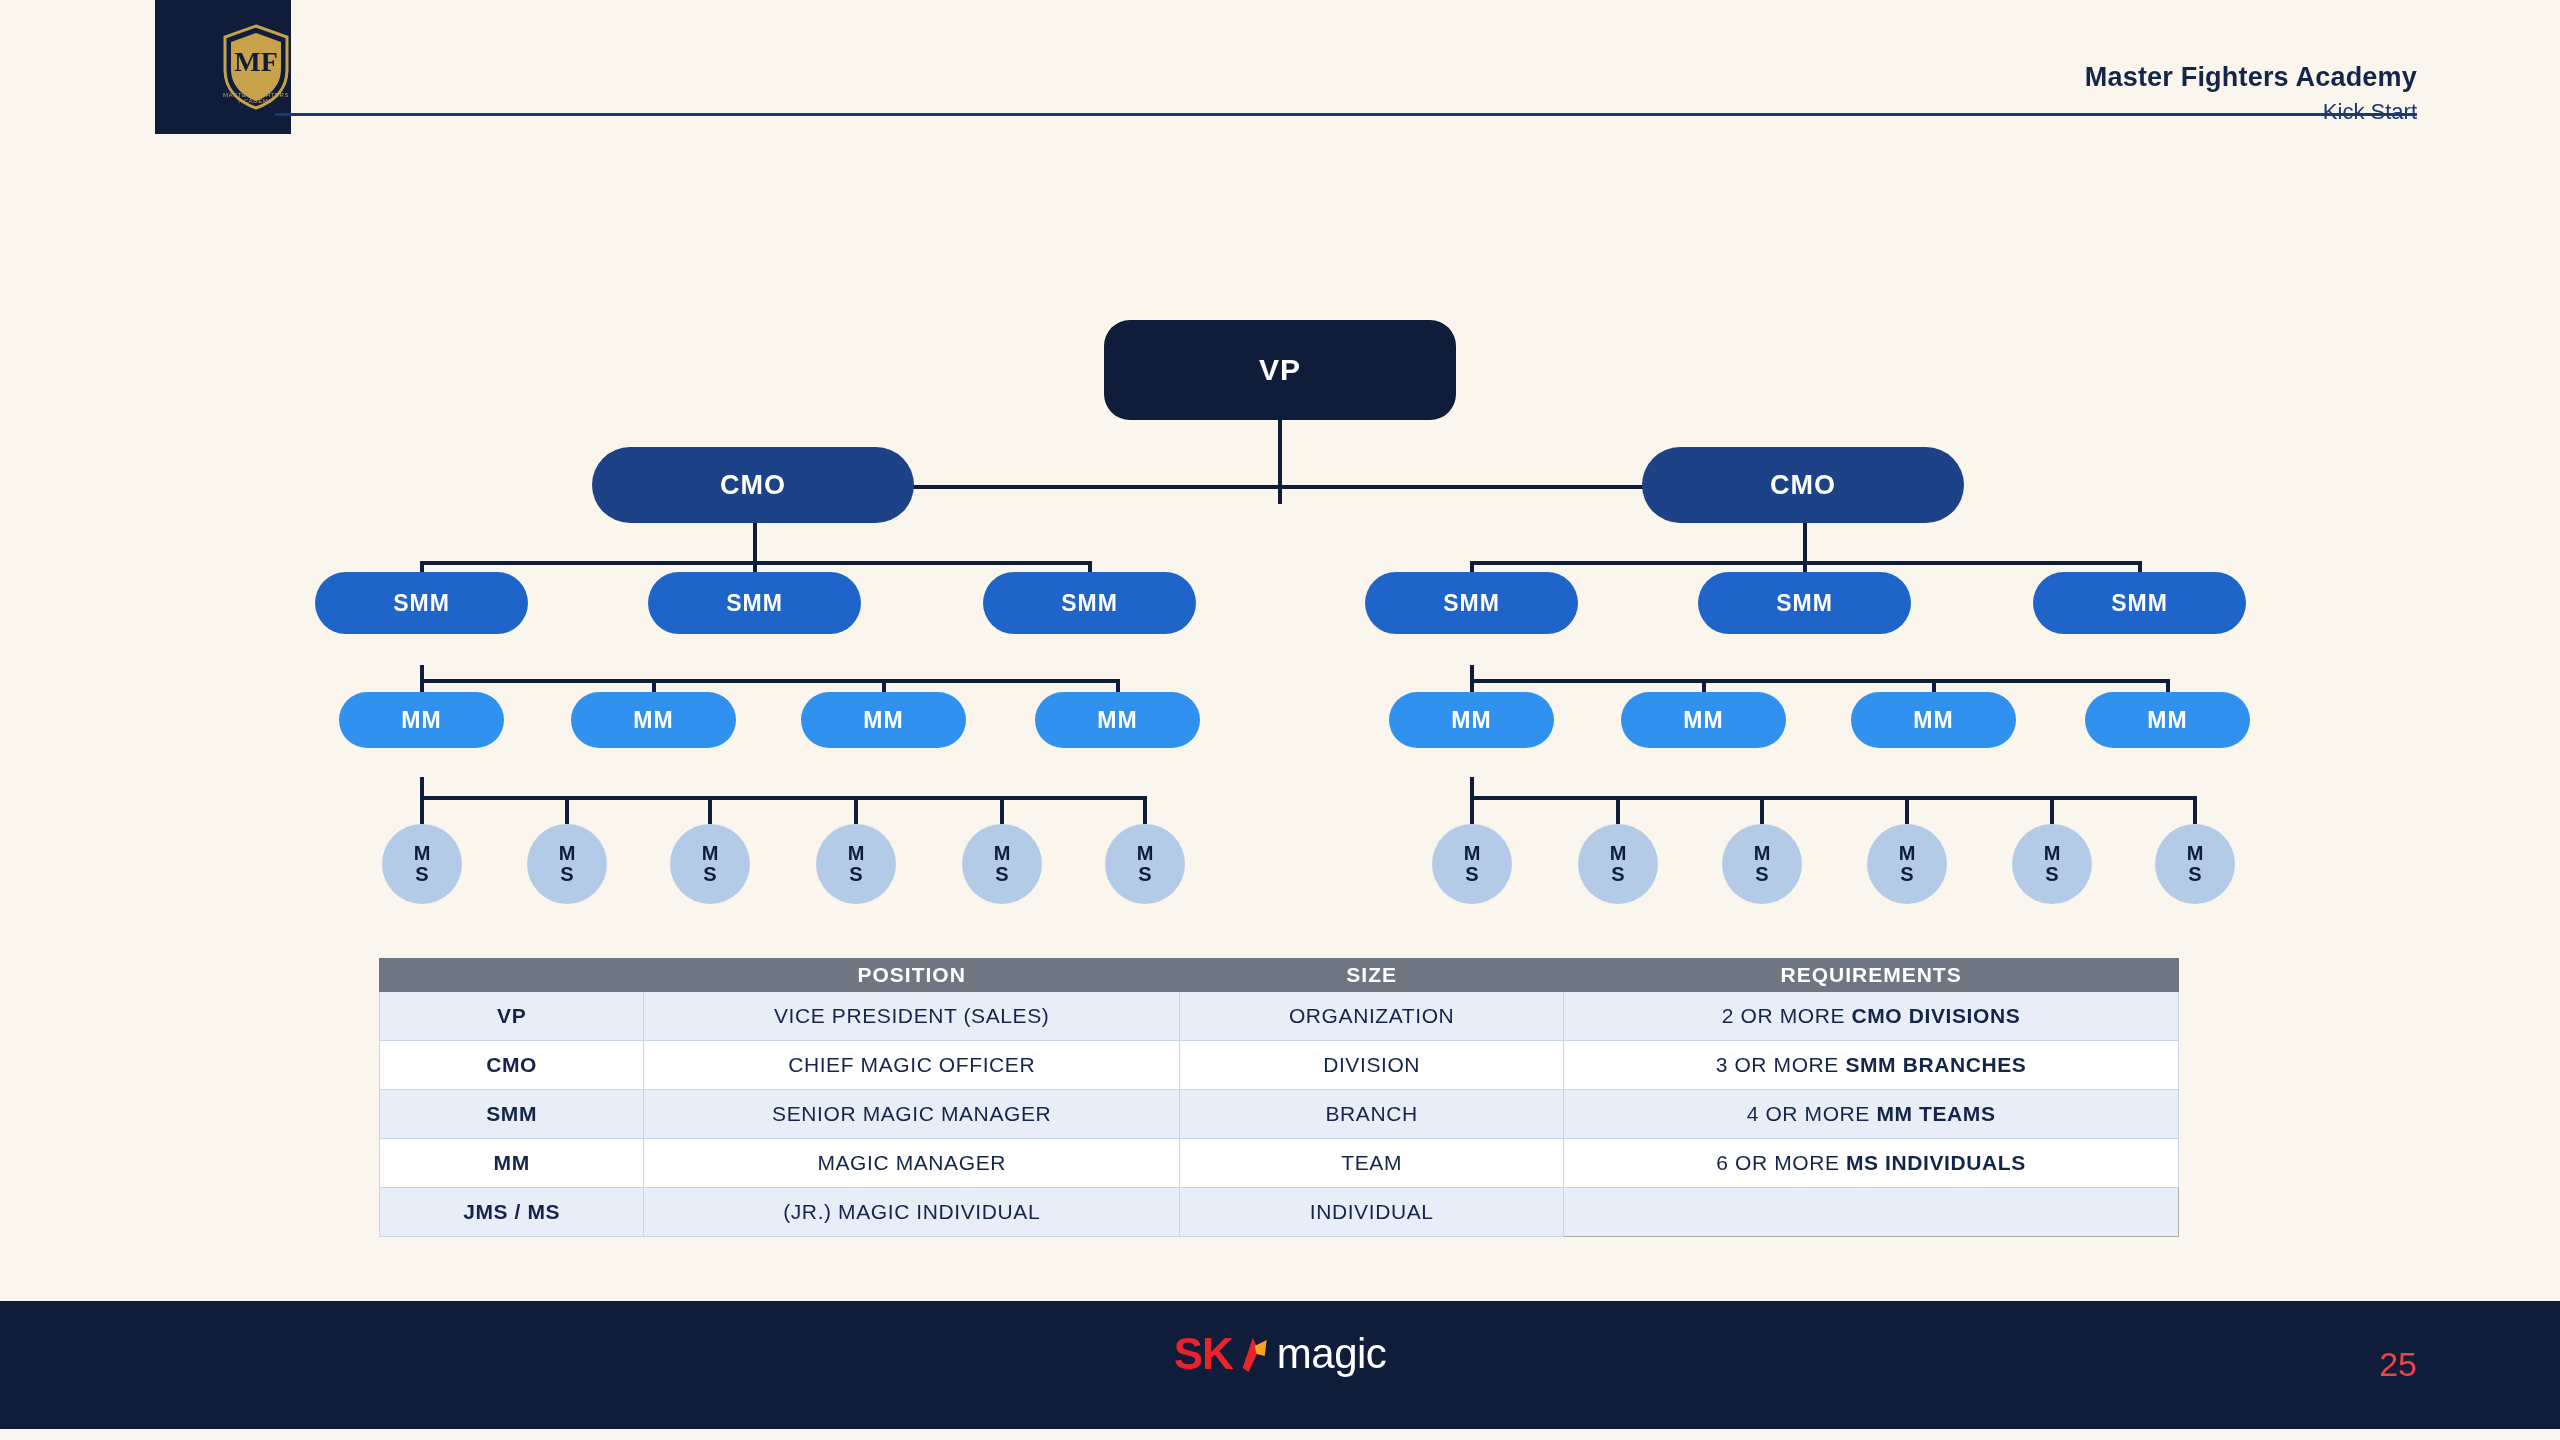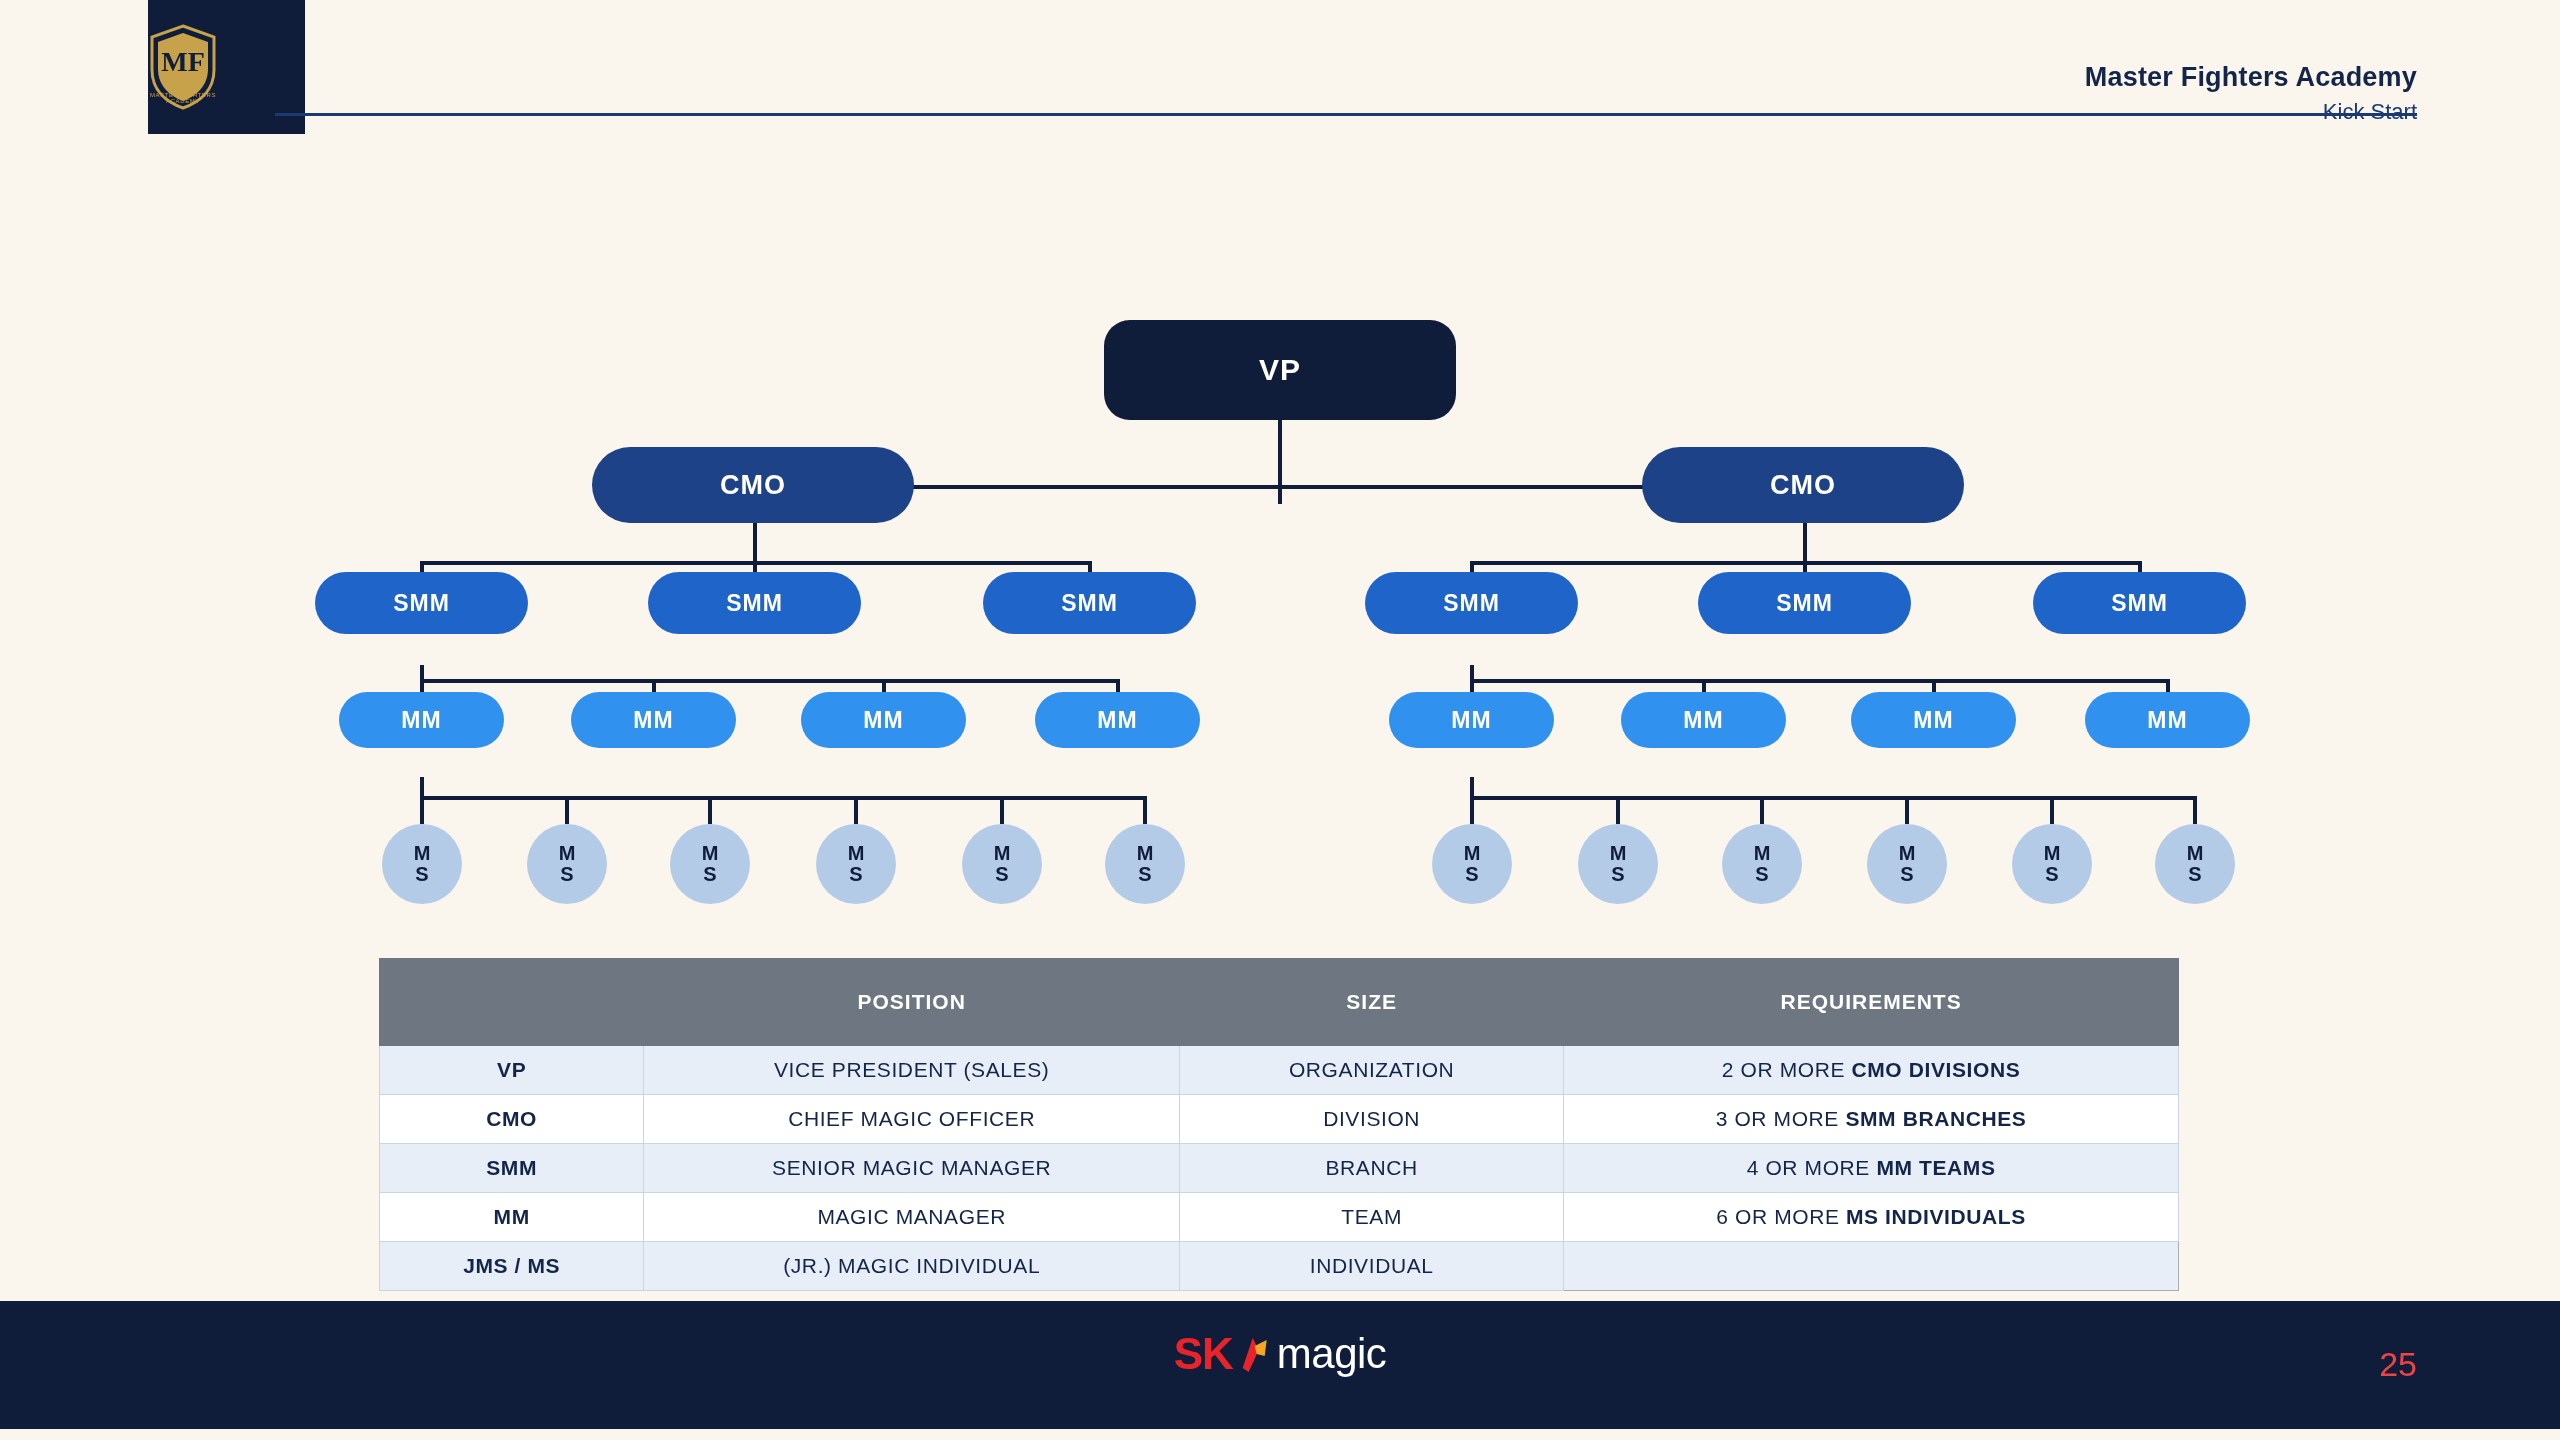--- a/index.html
+++ b/index.html
@@ -17,28 +17,28 @@
     position: relative;
     width: 2560px;
     height: 1440px;
     background: #faf6ed;
     overflow: hidden;
   }
 
   
   .logo-box {
     position: absolute;
-    left: 148px;
+    left: 155px;
     top: 0px;
-    width: 157px;
+    width: 136px;
     height: 134px;
     background: #0f1d3a;
     display: flex;
     align-items: center;
-    justify-content: flex-start;
+    justify-content: flex-end;
   }
   .logo-shield {
     width: 70px;
     height: 86px;
     position: relative;
     display: flex;
     flex-direction: column;
     align-items: center;
     justify-content: center;
   }
@@ -169,21 +169,21 @@
     width: 1800px;
     border-collapse: collapse;
     font-size: 21px;
     color: #14254a;
   }
   .legend-table th {
     background: #6e7781;
     color: #ffffff;
     font-weight: bold;
     letter-spacing: 1px;
-    padding: 31px 6px;
+    padding: 4px 6px;
     text-align: center;
     border: 1px solid #6e7781;
   }
   .legend-table td {
     padding: 12px 6px;
     text-align: center;
     border: 1px solid #c9d4e4;
     background: #ffffff;
     letter-spacing: 0.6px;
   }

